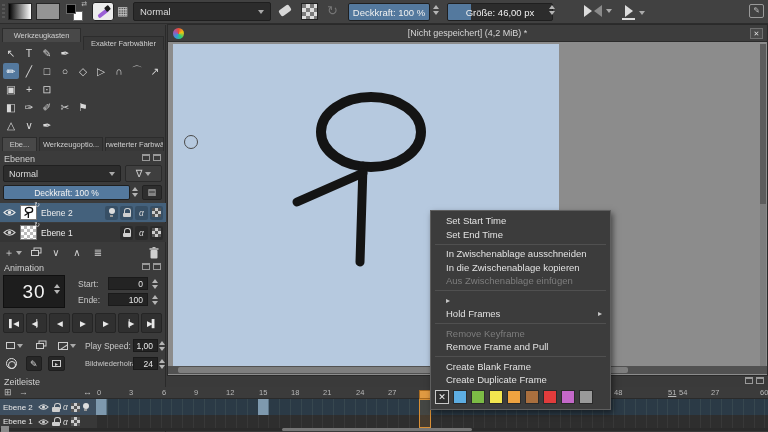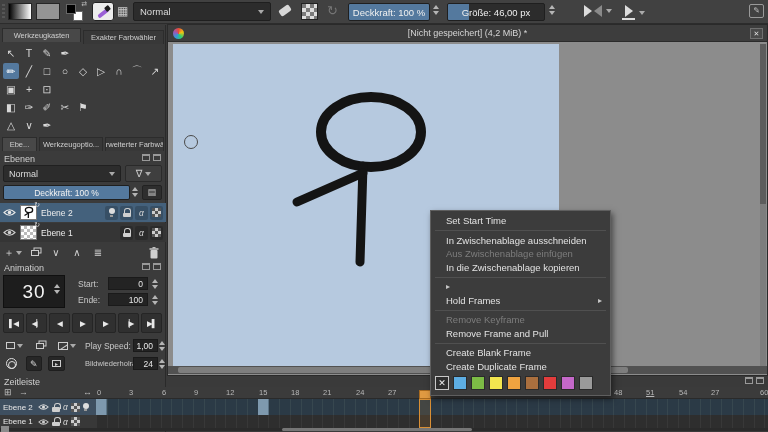--- a/index.html
+++ b/index.html
@@ -20,21 +20,21 @@
 .brushdot{position:absolute;right:3px;top:3px;width:5px;height:5px;background:#1d1d1d;border-radius:1px;transform:rotate(-38deg)}
 .tb-ic{position:absolute;top:4px;color:#c9c9c9;font-size:12px;line-height:14px;cursor:pointer}
 .combo{position:absolute;left:133px;top:2px;width:138px;height:19px;background:#2c2c2c;border:1px solid #1f1f1f;border-radius:2px;font-size:9.5px;color:#dcdcdc;display:flex;align-items:center;padding:0 6px;cursor:pointer}
 .combo .cspace{flex:1}
 .caret{width:0;height:0;border-left:3.5px solid transparent;border-right:3.5px solid transparent;border-top:4px solid #aaa}
 .eraser{position:absolute;left:279px;top:7px;width:12px;height:7px;background:#d8d8d8;border-radius:2px;transform:rotate(-35deg);cursor:pointer}
 .checker-btn{position:absolute;left:301px;top:3px;width:17px;height:17px;border:1px solid #222;cursor:pointer;background-image:linear-gradient(45deg,#ddd 25%,transparent 25%,transparent 75%,#ddd 75%),linear-gradient(45deg,#ddd 25%,#7a7a7a 25%,#7a7a7a 75%,#ddd 75%);background-size:8px 8px;background-position:0 0,4px 4px}
 .reload{position:absolute;left:327px;top:3px;font-size:13px;color:#767676;cursor:pointer}
 .slider{position:absolute;top:3px;height:18px;border:1px solid #1f1f1f;border-radius:2px;background:#2c2c2c;overflow:hidden;display:flex;align-items:center;justify-content:center;font-size:9.5px;color:#f0f0f0;cursor:pointer}
 .slider.op{left:348px;width:82px;background:#54799e}
-.slider.size{left:447px;width:98px}
+.slider.size{left:447px;width:106px}
 .slider .fill{position:absolute;left:0;top:0;bottom:0;width:22%;background:#54799e}
 .slider span{position:relative;z-index:1;white-space:nowrap}
 .spin{position:absolute;top:5px;display:flex;flex-direction:column;gap:2px;cursor:pointer}
 .spin .up{width:0;height:0;border-left:3px solid transparent;border-right:3px solid transparent;border-bottom:4px solid #b5b5b5}
 .spin .dn{width:0;height:0;border-left:3px solid transparent;border-right:3px solid transparent;border-top:4px solid #b5b5b5}
 .mirror{position:absolute;top:5px;display:flex;align-items:center;gap:2px;cursor:pointer}
 .tri-r{width:0;height:0;border-top:6px solid transparent;border-bottom:6px solid transparent;border-left:8px solid #dcdcdc}
 .tri-l{width:0;height:0;border-top:6px solid transparent;border-bottom:6px solid transparent;border-right:8px solid #8a8a8a}
 .mirror .caret{margin-left:2px}
 .mv-wrap{display:flex;flex-direction:column;align-items:center}
@@ -188,21 +188,21 @@
       <span class="caret"></span>
     </div>
     <span class="brusheditor">✎</span>
   </div>
 
   <div id="leftdock">
 
     <span class="dtab active" style="left:2px;top:3px;width:79px">
         <span>Werkzeugkasten</span>
       </span>
-    <span class="dtab" style="left:83px;top:5px;width:81px">
+    <span class="dtab" style="left:83px;top:11px;width:81px">
         <span>Exakter Farbwähler</span>
       </span>
 
     <div class="trow" style="top:20px">
 
     <span class="tool">↖</span>
         <span class="tool">T</span>
         <span class="tool">✎</span>
         <span class="tool">✒</span>
       </div>
@@ -452,21 +452,21 @@
         <span class="tick" style="left: 323px;">21</span>
         <span class="tick" style="left: 356px;">24</span>
         <span class="tick" style="left: 388px;">27</span>
         <span class="tick" style="left: 420px;">30</span>
         <span class="tick" style="left: 453px;">33</span>
         <span class="tick" style="left: 485px;">36</span>
         <span class="tick" style="left: 517px;">39</span>
         <span class="tick" style="left: 550px;">42</span>
         <span class="tick" style="left: 582px;">45</span>
         <span class="tick" style="left: 614px;">48</span>
-        <span class="tick" style="left: 646px; text-decoration: underline;">51</span>
+        <span class="tick" style="left: 668px; text-decoration: underline;">51</span>
         <span class="tick" style="left: 679px;">54</span>
         <span class="tick" style="left: 711px;">27</span>
         <span class="tick" style="left: 744px; padding-left: 16px;">60</span>
       </div>
 
     <div class="tl-row" style="top:12px;height:16px">
       <div class="framesbg2">
 
       <span class="kf" style="left: 0px;"></span>
           <span class="kf" style="left: 162px;"></span>
@@ -509,34 +509,38 @@
     </div>
   </div>
 
   <div id="ctx">
     <div>
 
     <div class="mi">
           <span class="lab">Set Start Time</span>
           <span class="arr"></span>
         </div>
+        <div class="mi">
+          <span class="lab">Set End Time</span>
+          <span class="arr"></span>
+        </div>
         <div class="mi sep">
           <span class="lab"></span>
           <span class="arr"></span>
         </div>
         <div class="mi">
           <span class="lab">In Zwischenablage ausschneiden</span>
           <span class="arr"></span>
         </div>
+        <div class="mi">
+          <span class="lab">In die Zwischenablage kopieren</span>
+          <span class="arr"></span>
+        </div>
         <div class="mi disabled">
           <span class="lab">Aus Zwischenablage einfügen</span>
-          <span class="arr"></span>
-        </div>
-        <div class="mi">
-          <span class="lab">In die Zwischenablage kopieren</span>
           <span class="arr"></span>
         </div>
         <div class="mi sep">
           <span class="lab"></span>
           <span class="arr"></span>
         </div>
         <div class="mi submenu">
           <span class="arr">▸</span>
         </div>
         <div class="mi submenu">

